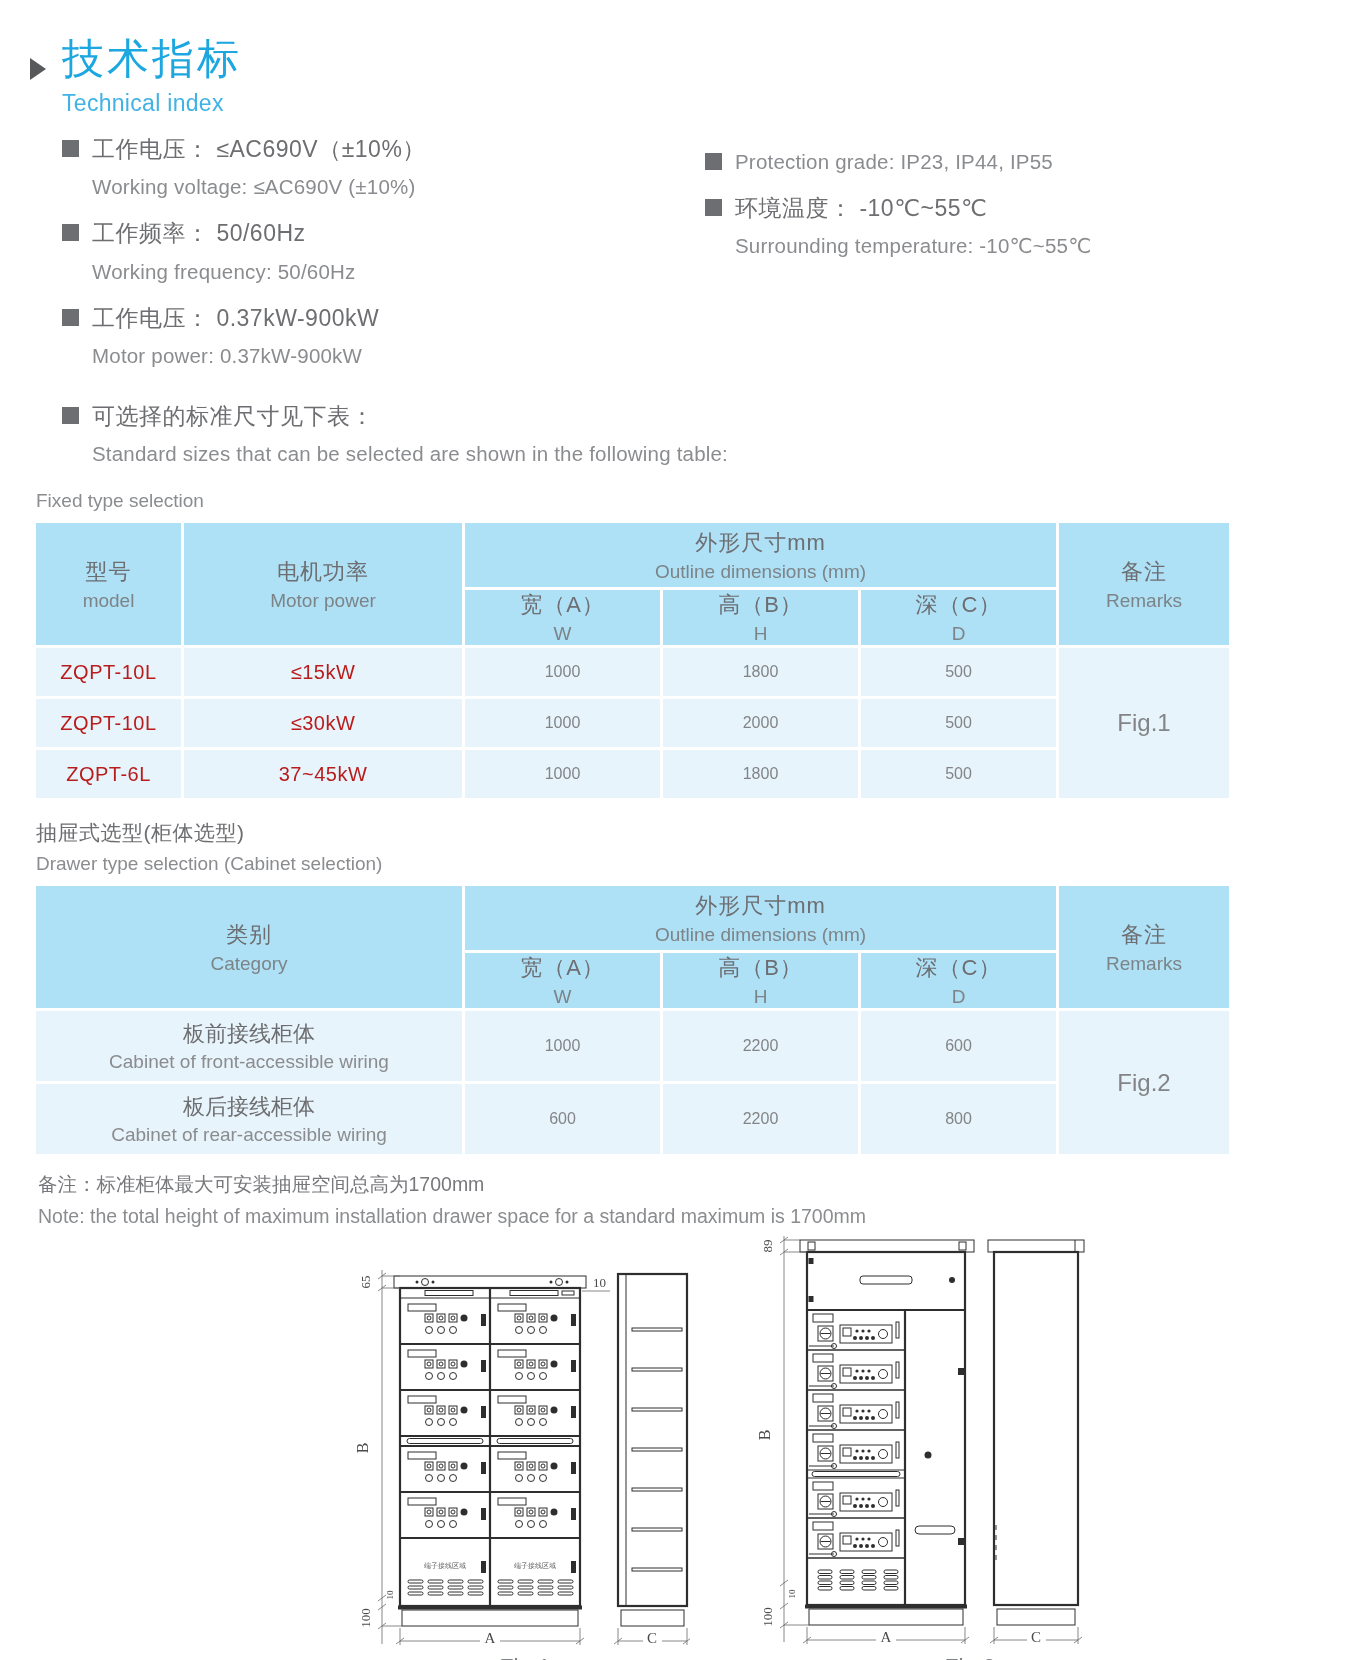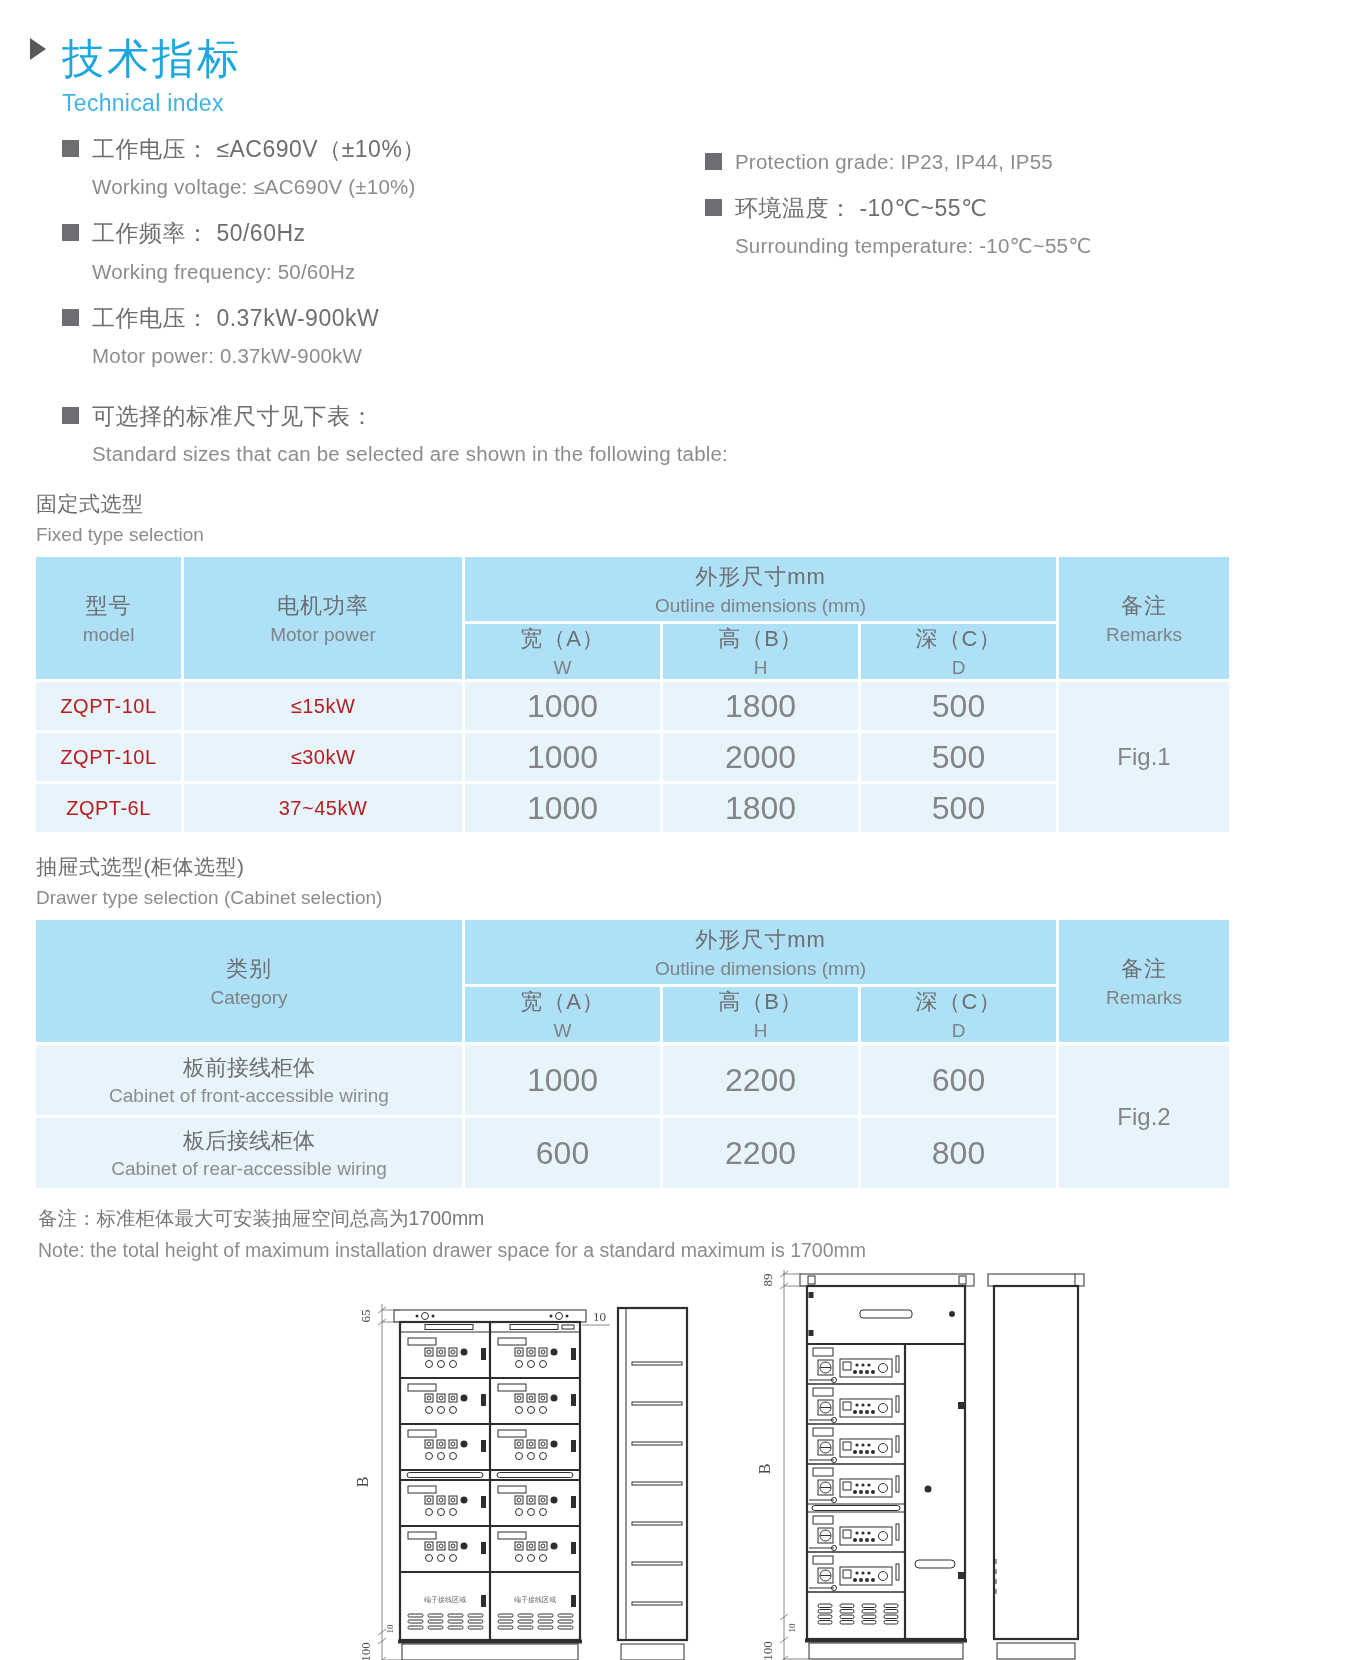--- a/index.html
+++ b/index.html
@@ -4,21 +4,21 @@
 <style>
   * { box-sizing: border-box; margin: 0; padding: 0; }
   html,body { background:#ffffff; }
   body {
     width:1357px; height:1660px; position:relative; overflow:hidden;
     font-family:"Liberation Sans","DejaVu Sans",sans-serif;
     -webkit-font-smoothing:antialiased;
   }
   
   .header { padding:38px 0 0 30px; }
-  .title-row { display:flex; align-items:flex-start; }
+  .title-row { display:flex; align-items:flex-end; }
   .arrow-icon { width:0; height:0; border-top:11px solid transparent; border-bottom:11px solid transparent;
     border-left:16px solid #58595B; margin-right:16px; }
   .page-title { font-size:42px; color:#1CA7E0; font-weight:500; letter-spacing:3px; line-height:1; }
   .page-subtitle { margin:10px 0 0 32px; font-size:23px; color:#41B2E4; letter-spacing:0.3px; }
   
   .specs { margin:20px 0 0 62px; }
   .specs-cols { display:flex; }
   .specs-col-left { width:643px; }
   .spec { position:relative; padding-left:30px; margin-bottom:22px; }
   .bullet { position:absolute; left:0; top:3px; width:17px; height:17px; background:#6D6E71; }
@@ -31,21 +31,21 @@
   .tt-en { font-size:19px; color:#8A8C8F; margin-top:6px; }
   table.spec-table { border-collapse:separate; border-spacing:3px; margin:8px 0 0 33px; table-layout:fixed; }
   .spec-table td { text-align:center; vertical-align:middle; }
   .hdr { background:#AEE0F6; color:#6D6E71; }
   .cell { background:#E8F4FB; }
   .hz { font-size:22px; letter-spacing:1px; }
   .he { font-size:19px; color:#7D8488; margin-top:3px; }
   tr.h1row { height:64px; } tr.h2row { height:54px; }
   tr.drow { height:48px; } tr.drow2 { height:70px; }
   .model { font-size:20px; color:#b91c1c; letter-spacing:0.5px; }
-  .val { font-size:32px; color:#828487; }
+  .val { font-size:16px; color:#828487; }
   .remark { font-size:24px; color:#828487; }
   .cat-zh { font-size:22px; color:#6D6E71; }
   .cat-en { font-size:19px; color:#8A8C8F; margin-top:2px; }
   
   .note { margin:14px 0 0 38px; }
   .note-zh { font-size:19.5px; color:#77787B; }
   .note-en { font-size:19.5px; color:#8A8C8F; margin-top:7px; }
   
   .figures { position:relative; height:482px; margin-top:2px; }
   #fig1 { position:absolute; left:330px; top:16px; }
@@ -101,21 +101,20 @@
     </div>
   </div>
   <div class="spec spec-intro">
     <span class="bullet"></span>
     <div class="spec-zh">可选择的标准尺寸见下表：</div>
     <div class="spec-en">Standard sizes that can be selected are shown in the following table:</div>
   </div>
 </div>
 
 <div class="table-title">
-  <div class="tt-zh">固定式选型</div>
   <div class="tt-en">Fixed type selection</div>
 </div>
 
 <table class="spec-table">
   <colgroup>
     <col style="width:145px">
       <col style="width:278px">
       <col style="width:195px">
     <col style="width:195px">
       <col style="width:195px">

